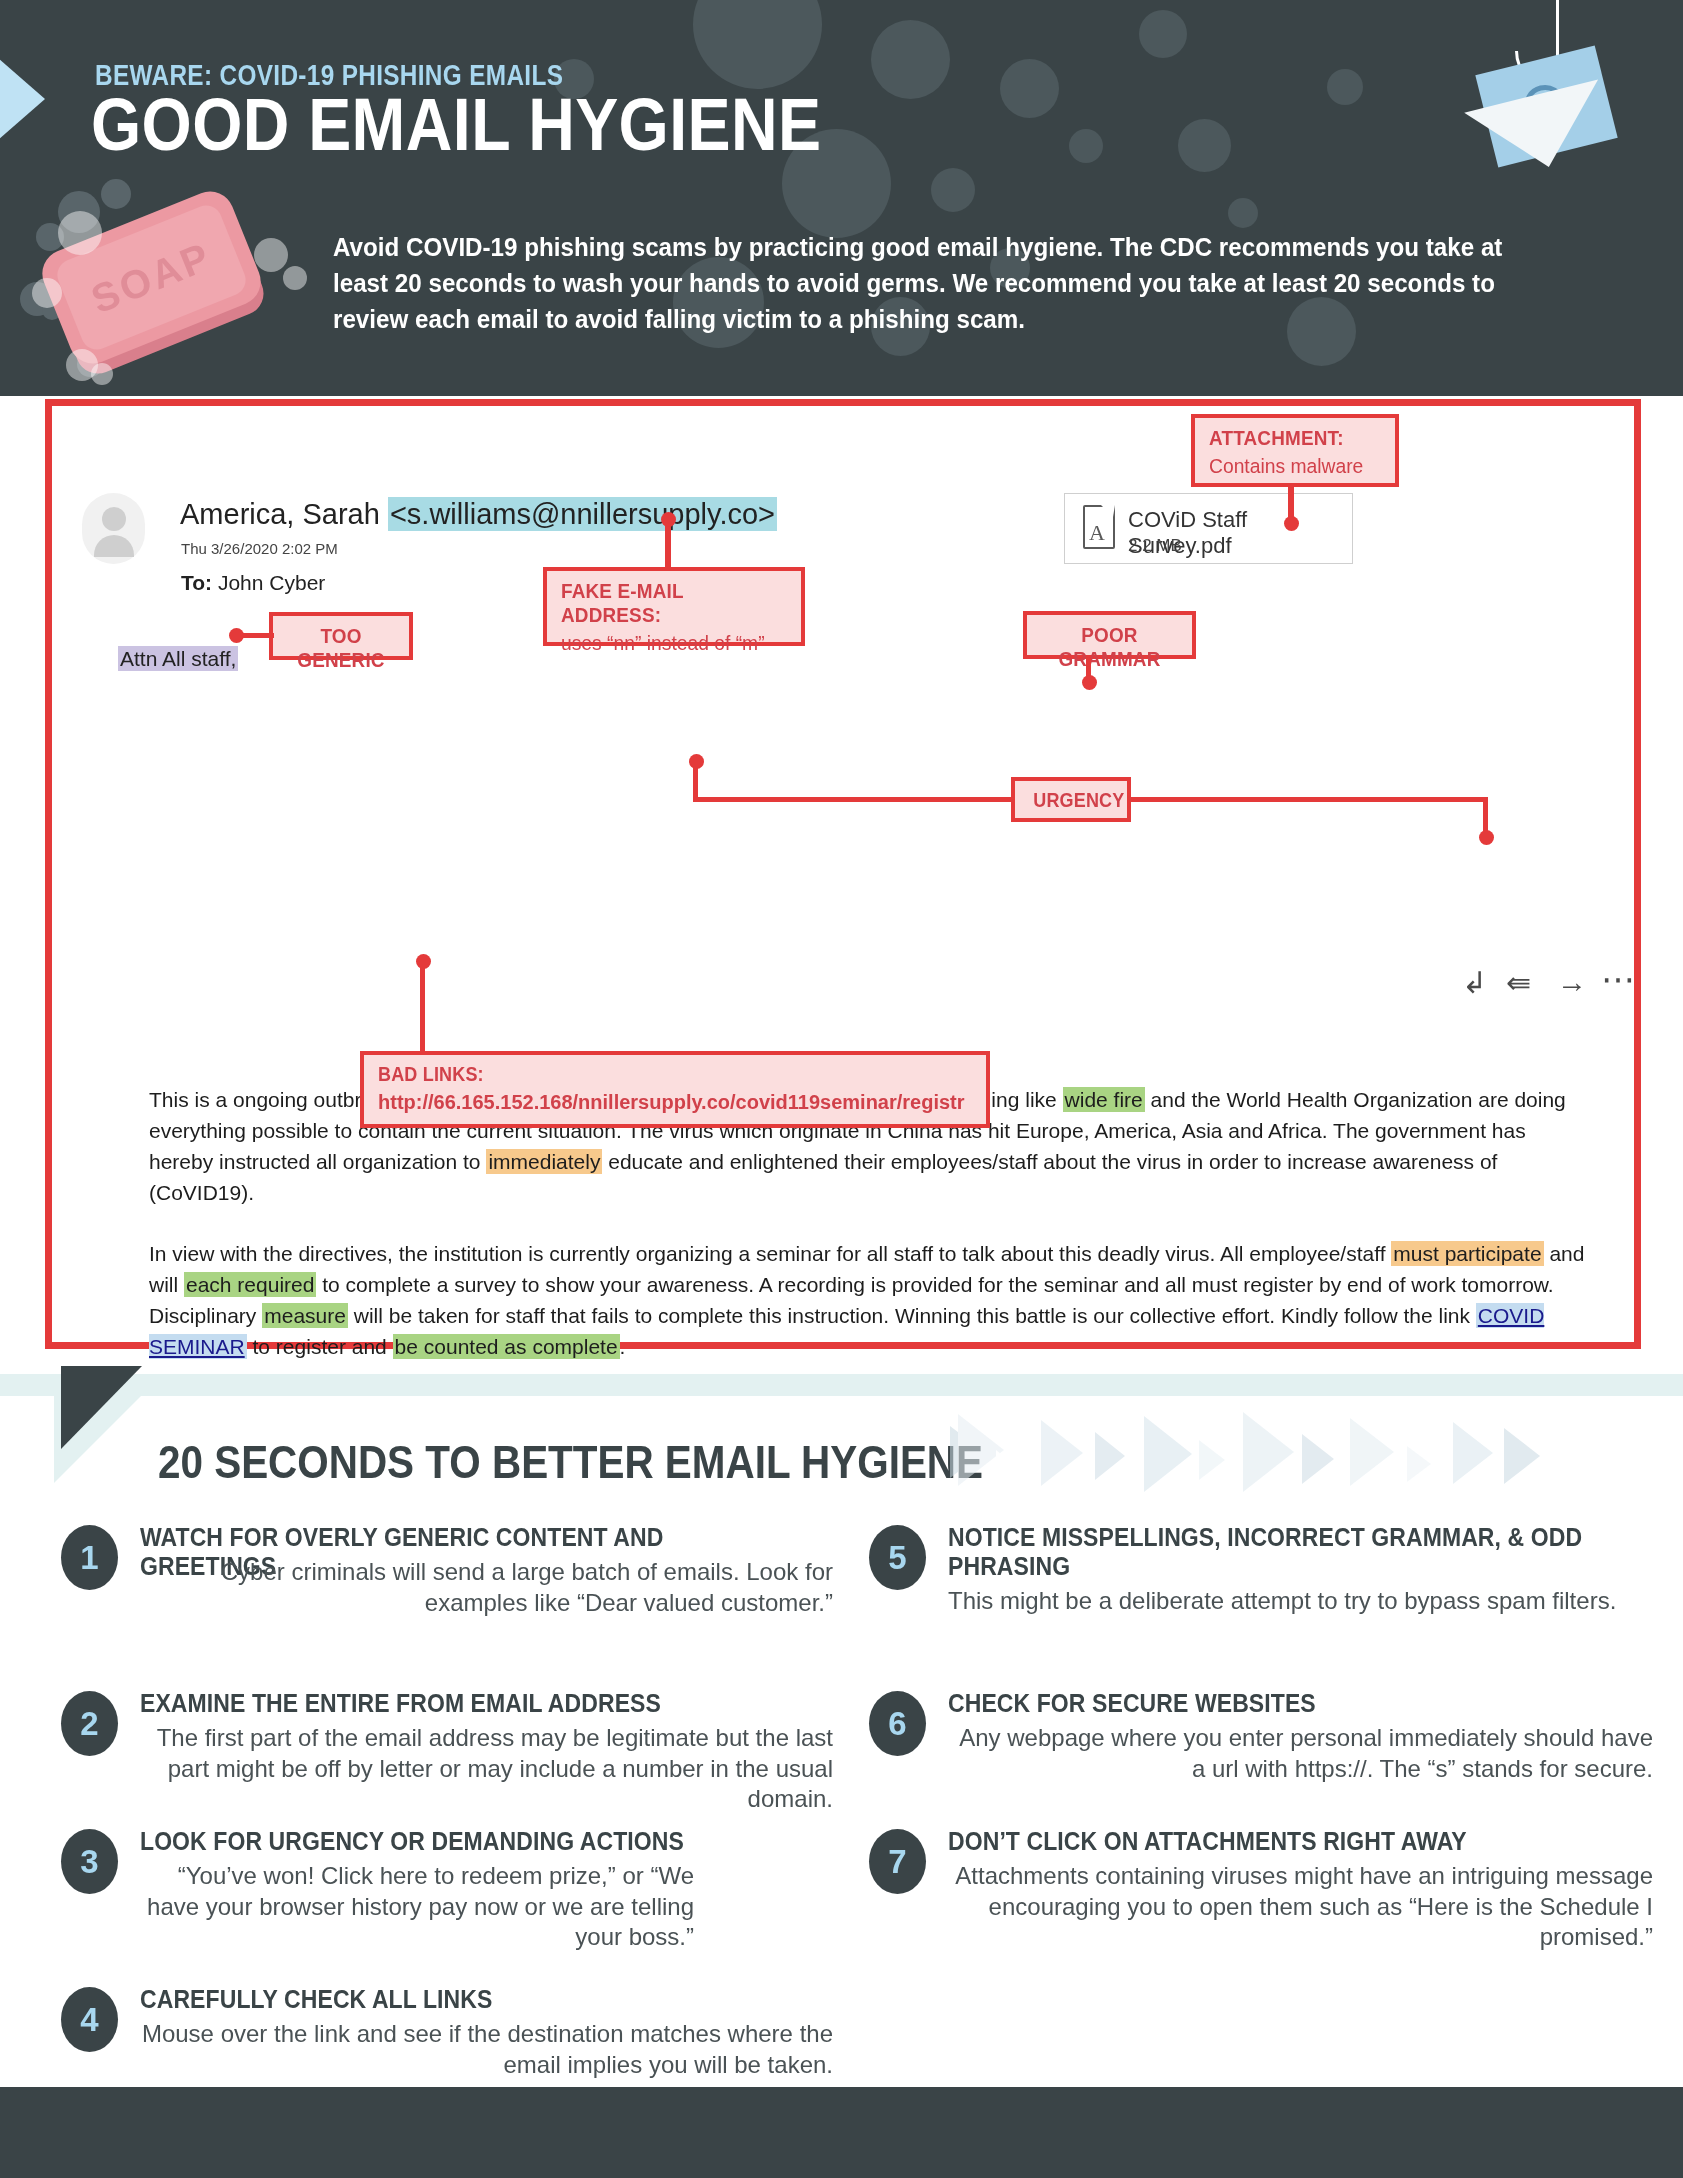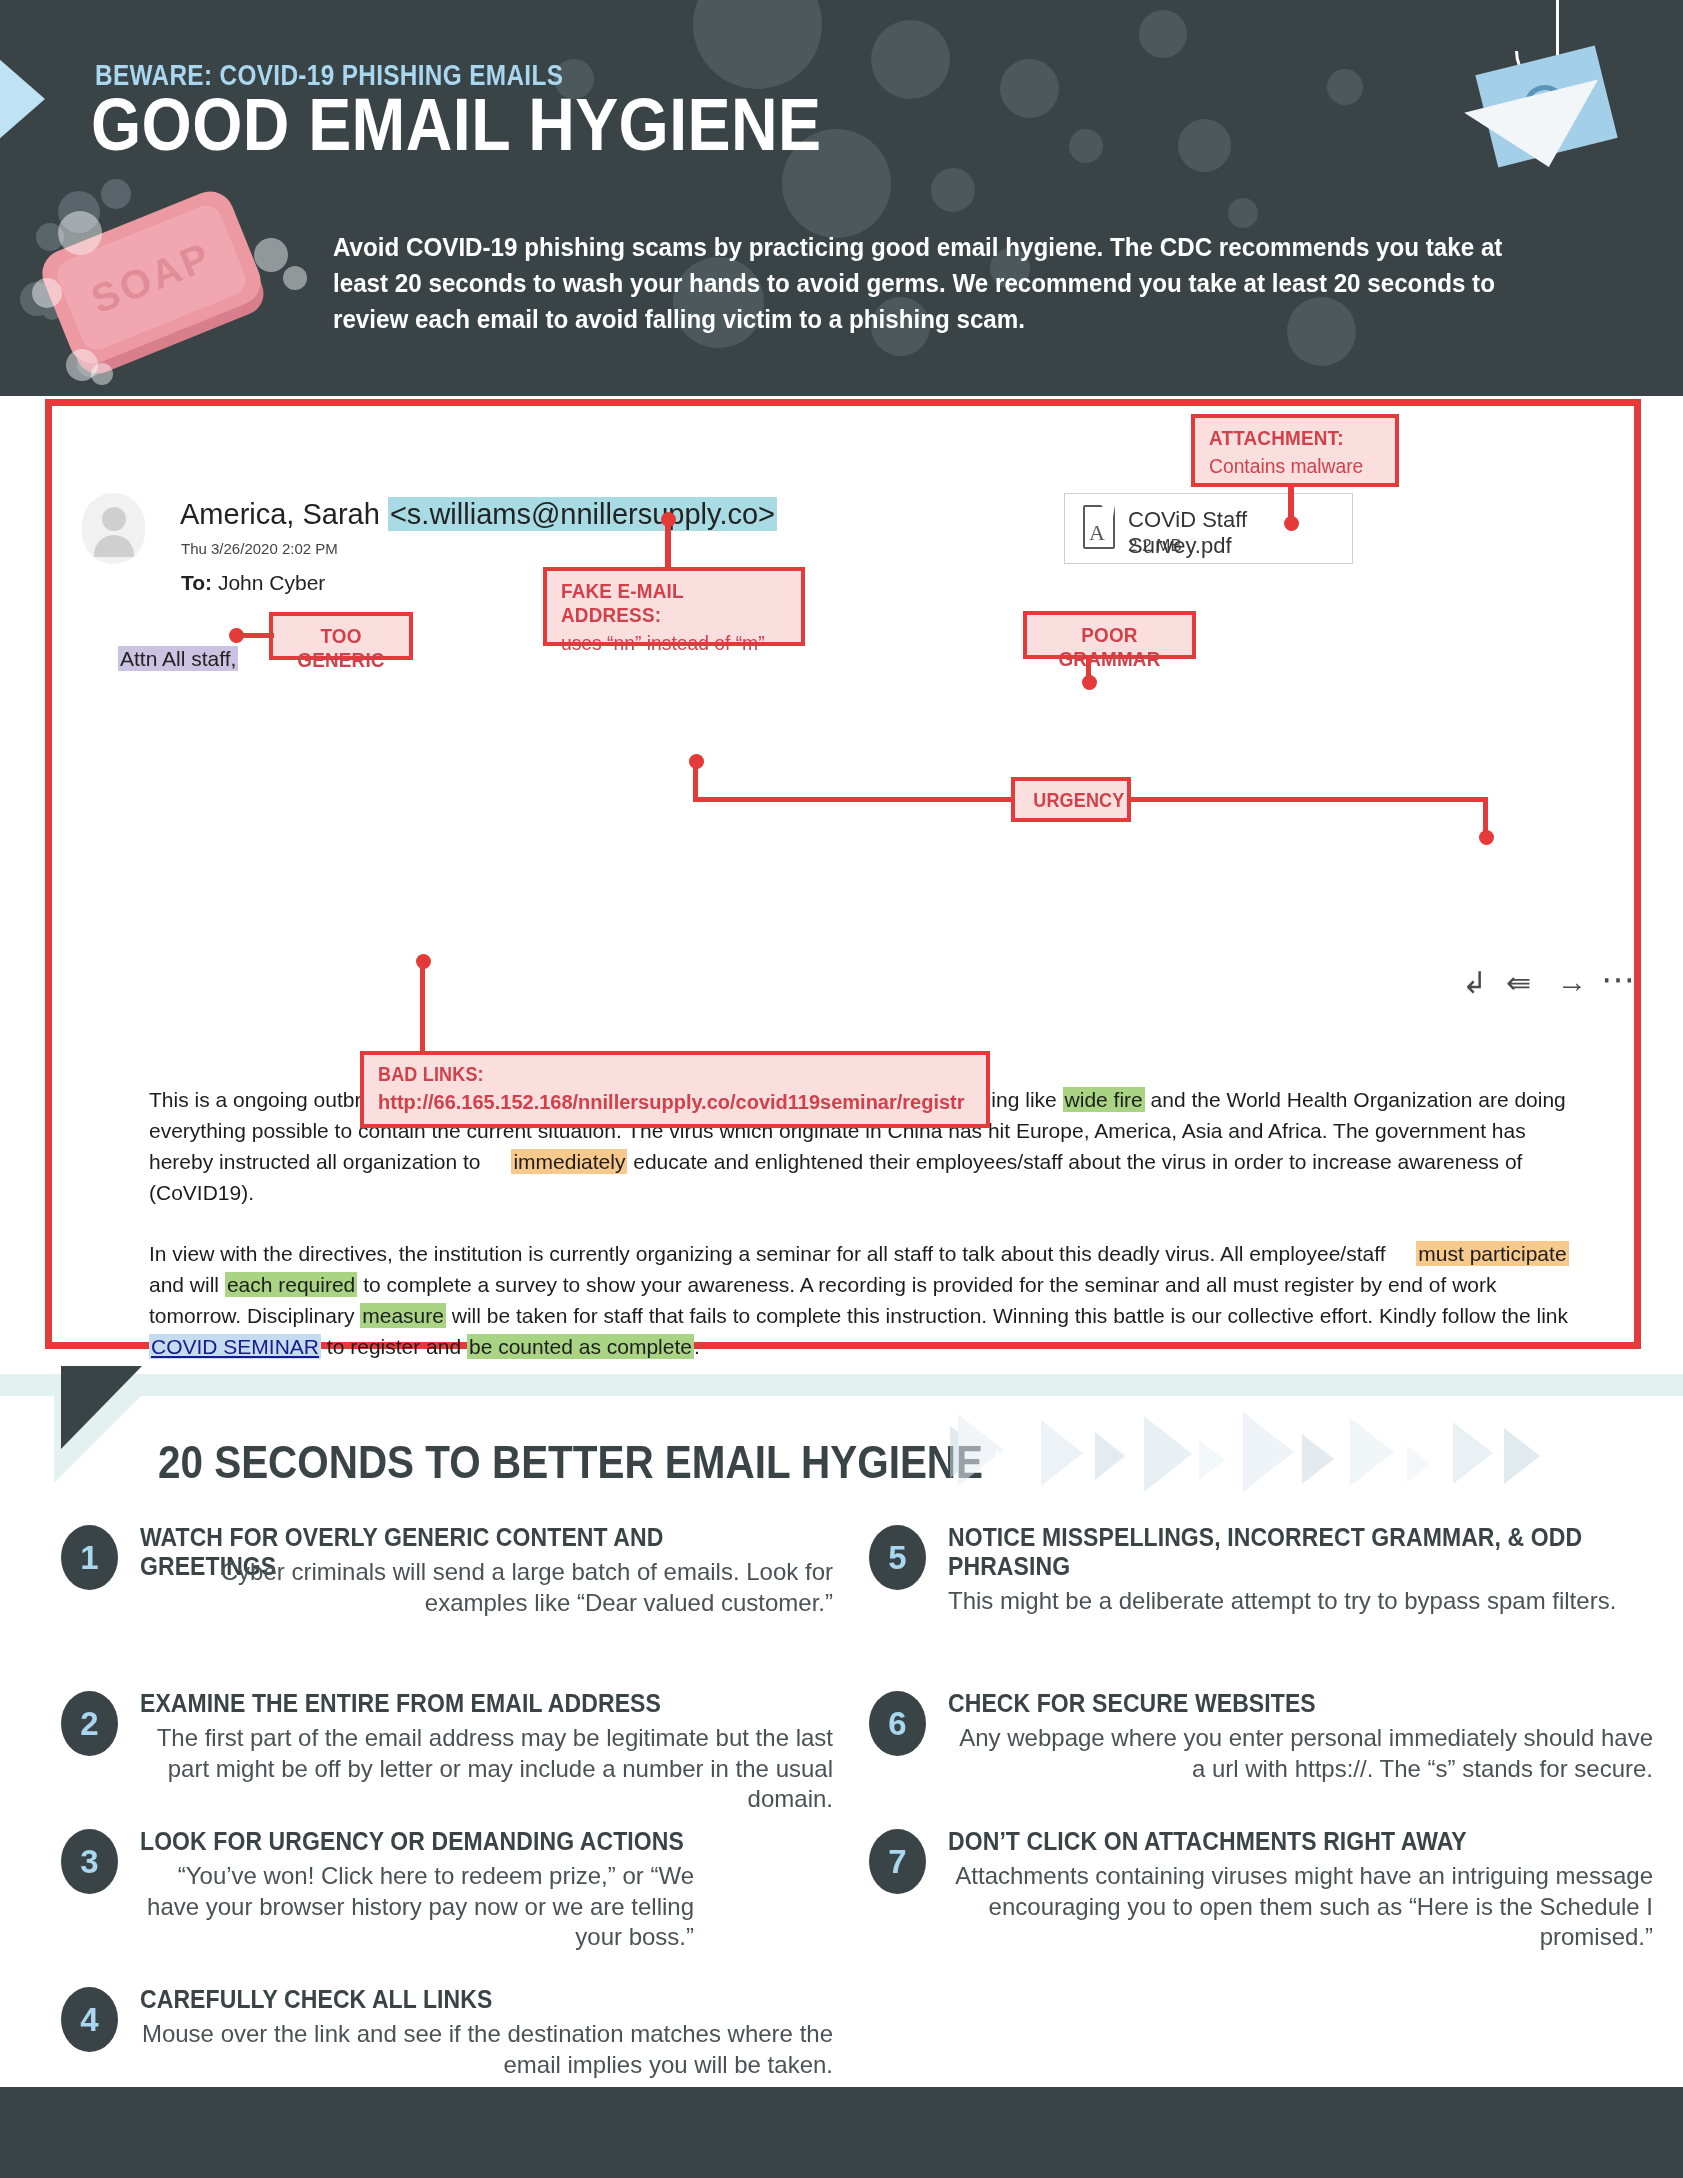--- a/index.html
+++ b/index.html
@@ -122,21 +122,21 @@
     content: ""; position: absolute; left: 12px; top: 42px;
     width: 40px; height: 22px; background: #cfcfcf; border-radius: 20px 20px 0 0;
   }
   #sender-name {
     position: absolute; left: 128px; top: 92px;
     font-size: 29px; color: #222; white-space: nowrap;
   }
   .hl-fake { background: #a8dbe4; padding: 1px 2px; }
   .hl-generic { background: #cbc3e2; padding: 1px 2px; }
   .hl-badlink { background: #c4dcf0; padding: 1px 2px; }
-  .hl-urgency { background: #f7c98c; padding: 1px 2px; margin-left: 25px; }
+  .hl-urgency { background: #f7c98c; padding: 1px 2px; }
   .hl-syntax { background: #a9d483; padding: 1px 2px; }
   #sender-date {
     position: absolute; left: 129px; top: 134px;
     font-size: 15px; color: #444;
   }
   #recipient { position: absolute; left: 129px; top: 165px; font-size: 21px; color: #222; }
   #recipient b { font-weight: bold; }
   #greeting { position: absolute; left: 66px; top: 241px; font-size: 21px; color: #222; }
 
   #attachment {

